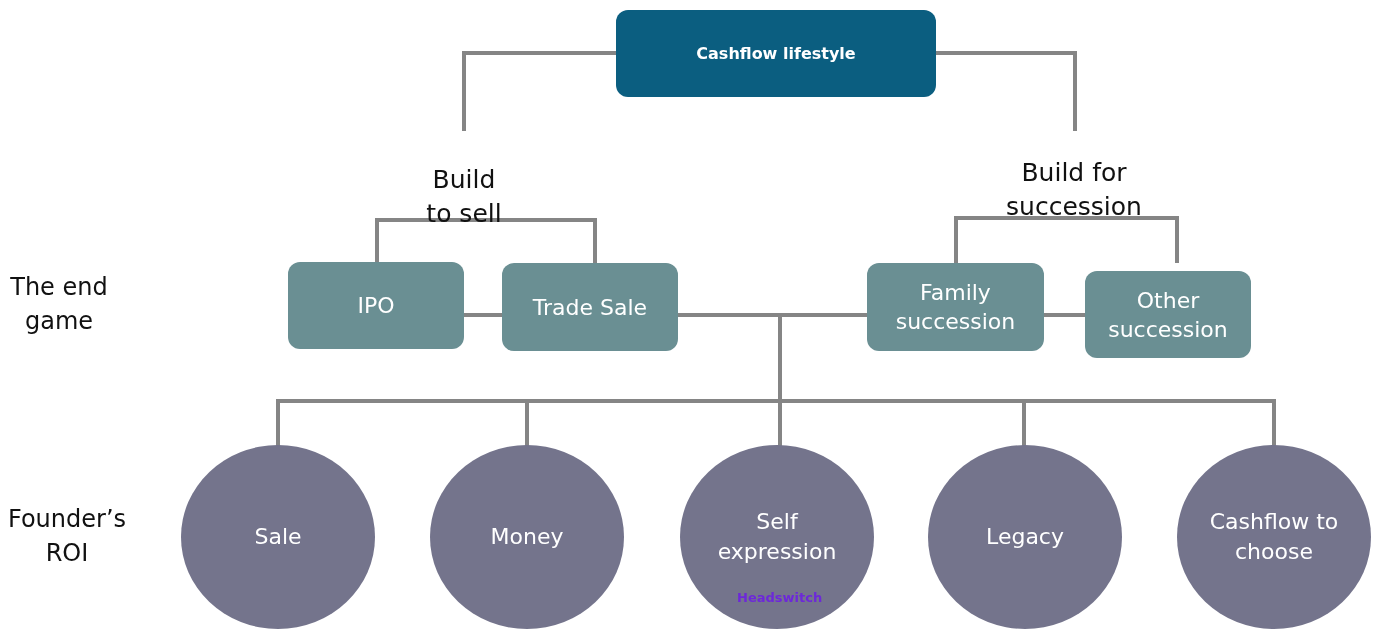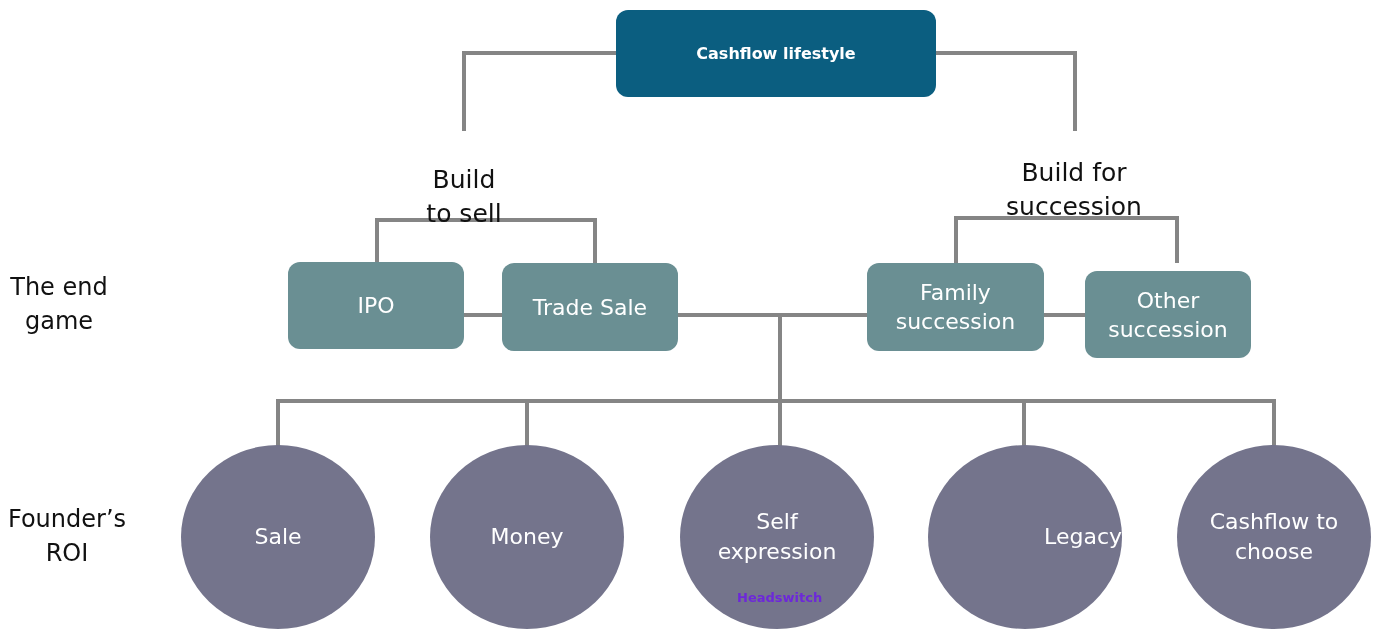--- a/index.html
+++ b/index.html
@@ -77,21 +77,21 @@
 <div class="circle" style="left:181px;top:445px;width:194px;height:184px;">
   <span class="ml">Sale</span>
 </div>
 <div class="circle" style="left:430px;top:445px;width:194px;height:184px;">
   <span class="ml">Money</span>
 </div>
 <div class="circle" style="left:680px;top:445px;width:194px;height:184px;">
   <span class="ml">Self
 expression</span>
 </div>
-<div class="circle" style="left:928px;top:445px;width:194px;height:184px;align-items:flex-end;">
+<div class="circle" style="left:928px;top:445px;width:194px;height:184px;">
   <span class="ml">Legacy</span>
 </div>
 <div class="circle" style="left:1177px;top:445px;width:194px;height:184px;">
   <span class="ml">Cashflow to
 choose</span>
 </div>
 
 <div class="brand" style="left:737px;top:590px;">Headswitch</div>
 
 </body></html>

